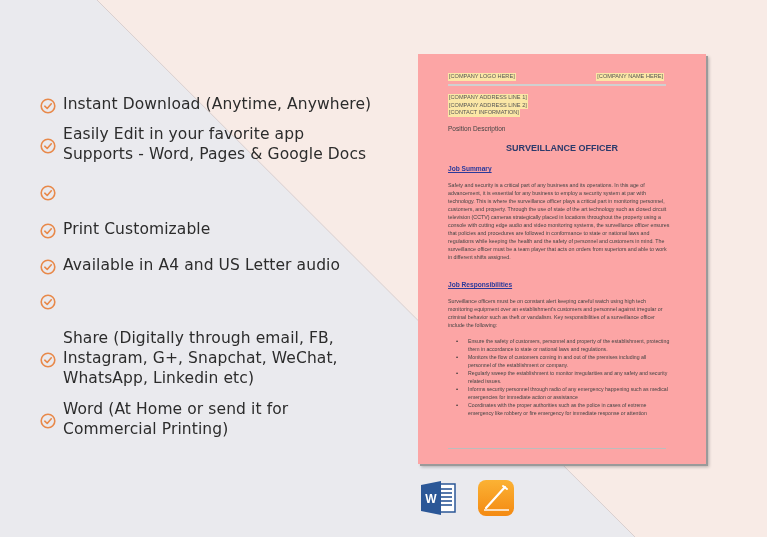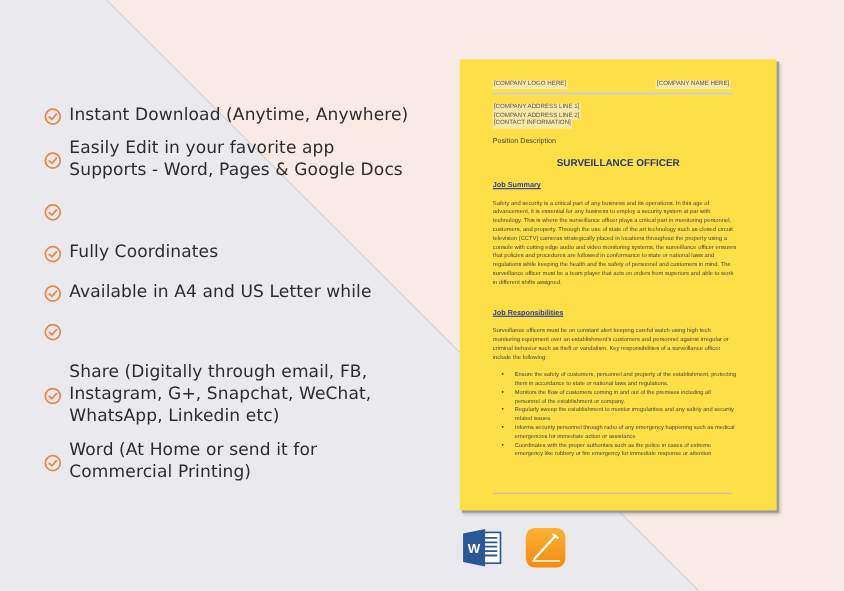--- a/index.html
+++ b/index.html
@@ -27,21 +27,21 @@
   .check {
     width: 16px; height: 16px; margin-top: 3px; margin-right: 7px; flex: 0 0 16px;
   }
   .feature-text {
     font-family: "DejaVu Sans", sans-serif;
     font-size: 15.5px; line-height: 20px; color: #2c2c2c; letter-spacing: 0.1px;
     white-space: pre-line;
   }
   .paper {
     position: absolute; left: 418px; top: 54px; width: 288px; height: 410px;
-    background: #fde047;
+    background: #fca5a5;
     box-shadow: 2px 2px 0 #9a9a9a, 3px 3px 3px rgba(0,0,0,0.25);
     font-family: "Liberation Sans", sans-serif;
     color: #333;
   }
   .hl { background: #fbe7a6; font-size: 5.6px; line-height: 7.5px; color: #555; padding: 0 1px; display: inline-block; }
   .doc-head { position: absolute; left: 30px; right: 42px; top: 19px; display: flex; justify-content: space-between; }
   .doc-rule { position: absolute; left: 30px; right: 40px; top: 30px; height: 2px; background: #d0d0d0; }
   .addr { position: absolute; left: 30px; top: 40px; display: flex; flex-direction: column; align-items: flex-start; }
   .pos-desc { position: absolute; left: 30px; top: 71px; font-size: 6.5px; color: #444; }
   .doc-title { position: absolute; left: 0; right: 0; top: 89px; text-align: center; font-size: 9px; font-weight: bold; color: #2b3a6b; }
@@ -82,28 +82,28 @@
     <svg class="check" viewBox="0 0 16 16">
         <circle cx="8" cy="8" r="6.8" fill="none" stroke="#e8894a" stroke-width="1.6"></circle>
         <path d="M4.8 8.2 L7.2 10.5 L11.3 5.8" fill="none" stroke="#e8894a" stroke-width="1.6" stroke-linecap="round" stroke-linejoin="round"></path>
       </svg>
   </div>
   <div class="feature" style="top:125px">
     <svg class="check" viewBox="0 0 16 16">
         <circle cx="8" cy="8" r="6.8" fill="none" stroke="#e8894a" stroke-width="1.6"></circle>
         <path d="M4.8 8.2 L7.2 10.5 L11.3 5.8" fill="none" stroke="#e8894a" stroke-width="1.6" stroke-linecap="round" stroke-linejoin="round"></path>
       </svg>
-    <span class="feature-text">Fully Coordinates</span>
+    <span class="feature-text">Print Customizable</span>
   </div>
   <div class="feature" style="top:161px">
     <svg class="check" viewBox="0 0 16 16">
         <circle cx="8" cy="8" r="6.8" fill="none" stroke="#e8894a" stroke-width="1.6"></circle>
         <path d="M4.8 8.2 L7.2 10.5 L11.3 5.8" fill="none" stroke="#e8894a" stroke-width="1.6" stroke-linecap="round" stroke-linejoin="round"></path>
       </svg>
-    <span class="feature-text">Available in A4 and US Letter while</span>
+    <span class="feature-text">Available in A4 and US Letter audio</span>
   </div>
   <div class="feature" style="top:197px">
     <svg class="check" viewBox="0 0 16 16">
         <circle cx="8" cy="8" r="6.8" fill="none" stroke="#e8894a" stroke-width="1.6"></circle>
         <path d="M4.8 8.2 L7.2 10.5 L11.3 5.8" fill="none" stroke="#e8894a" stroke-width="1.6" stroke-linecap="round" stroke-linejoin="round"></path>
       </svg>
   </div>
   <div class="feature" style="top:234px">
     <svg class="check" viewBox="0 0 16 16">
         <circle cx="8" cy="8" r="6.8" fill="none" stroke="#e8894a" stroke-width="1.6"></circle>

